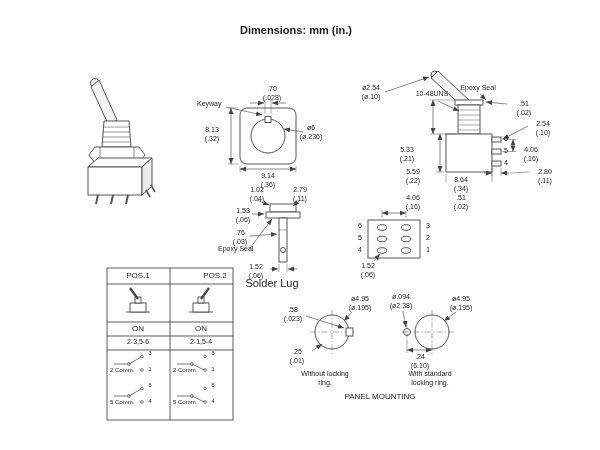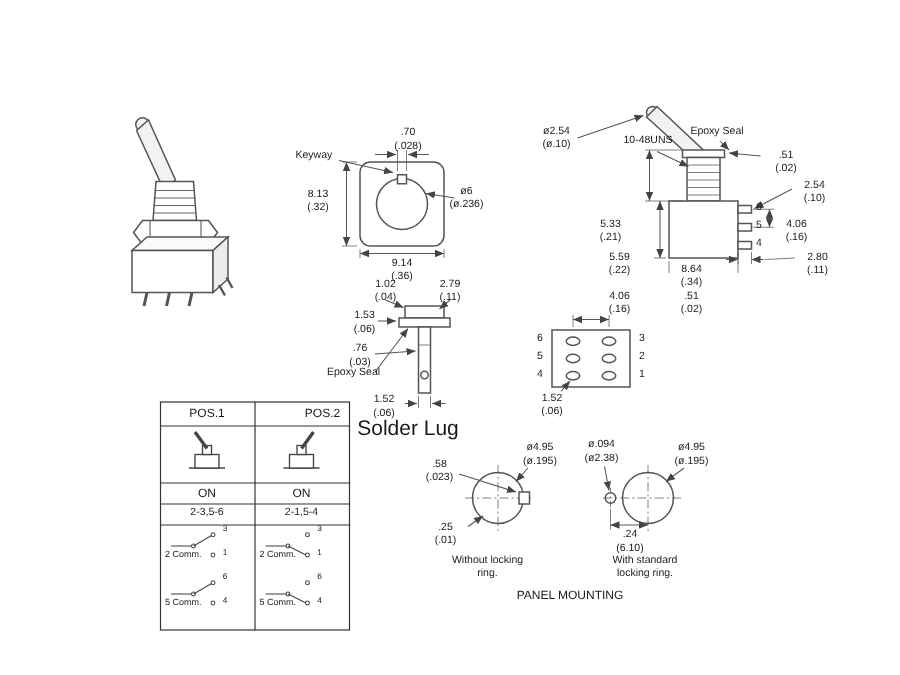--- a/index.html
+++ b/index.html
@@ -3,21 +3,21 @@
 <meta charset="utf-8">
 <style>
   *{margin:0;padding:0;box-sizing:border-box}
   html,body{width:600px;height:450px;background:#fff;overflow:hidden}
   body{font-family:"Liberation Sans",sans-serif;position:relative;color:#1a1a1a}
   .stage{position:absolute;inset:0}
   svg.lines{position:absolute;left:0;top:0}
   .title{position:absolute;font-size:11px;font-weight:bold;transform:translateX(-50%);white-space:pre}
   .dim{position:absolute;font-size:7px;line-height:1.25;text-align:center;white-space:pre-line;transform:translateX(-50%)}
   .la{transform:none;text-align:left}
-  .t55{font-size:5.5px}.t6{font-size:6px}.t8{font-size:8px}.t85{font-size:14px}
+  .t55{font-size:5.5px}.t6{font-size:6px}.t8{font-size:8px}.t85{font-size:11px}
 </style>
 </head>
 <body>
 
 <div class="stage">
 
 <svg class="lines" width="600" height="450" viewBox="0 0 600 450">
   <defs>
     <marker id="ae" orient="auto" markerWidth="7" markerHeight="6" refX="6" refY="2.5" markerUnits="userSpaceOnUse">
       <path d="M0,0 L6,2.5 L0,5 Z" fill="#444"></path>
@@ -180,20 +180,21 @@
     <line x1="432" y1="310" x2="432" y2="354" stroke-width="0.5" stroke-dasharray="6 2 1.5 2"></line>
     <circle cx="407" cy="332" r="3.5"></circle>
     <line x1="407" y1="325" x2="407" y2="339" stroke-width="0.5" stroke-dasharray="4 2 1 2"></line>
     <line x1="403" y1="311" x2="406" y2="327" marker-end="url(#ae)" stroke-width="0.7"></line>
     <line x1="456" y1="312" x2="444" y2="321" marker-end="url(#ae)" stroke-width="0.7"></line>
     <line x1="407" y1="339" x2="407" y2="353" stroke-width="0.5"></line>
     <line x1="407" y1="350" x2="432" y2="350" marker-start="url(#as)" marker-end="url(#ae)" stroke-width="0.7"></line>
   </g>
 </svg>
 
+<div class="title" style="left:296px;top:24px">Dimensions: mm (in.)</div>
 
 <div class="dim la" style="left:197px;top:100px">Keyway</div>
 <div class="dim" style="left:272px;top:85px">.70
 (.028)</div>
 <div class="dim" style="left:212px;top:126px">8.13
 (.32)</div>
 <div class="dim" style="left:311px;top:124px">ø6
 (ø.236)</div>
 <div class="dim" style="left:268px;top:172px">9.14
 (.36)</div>

